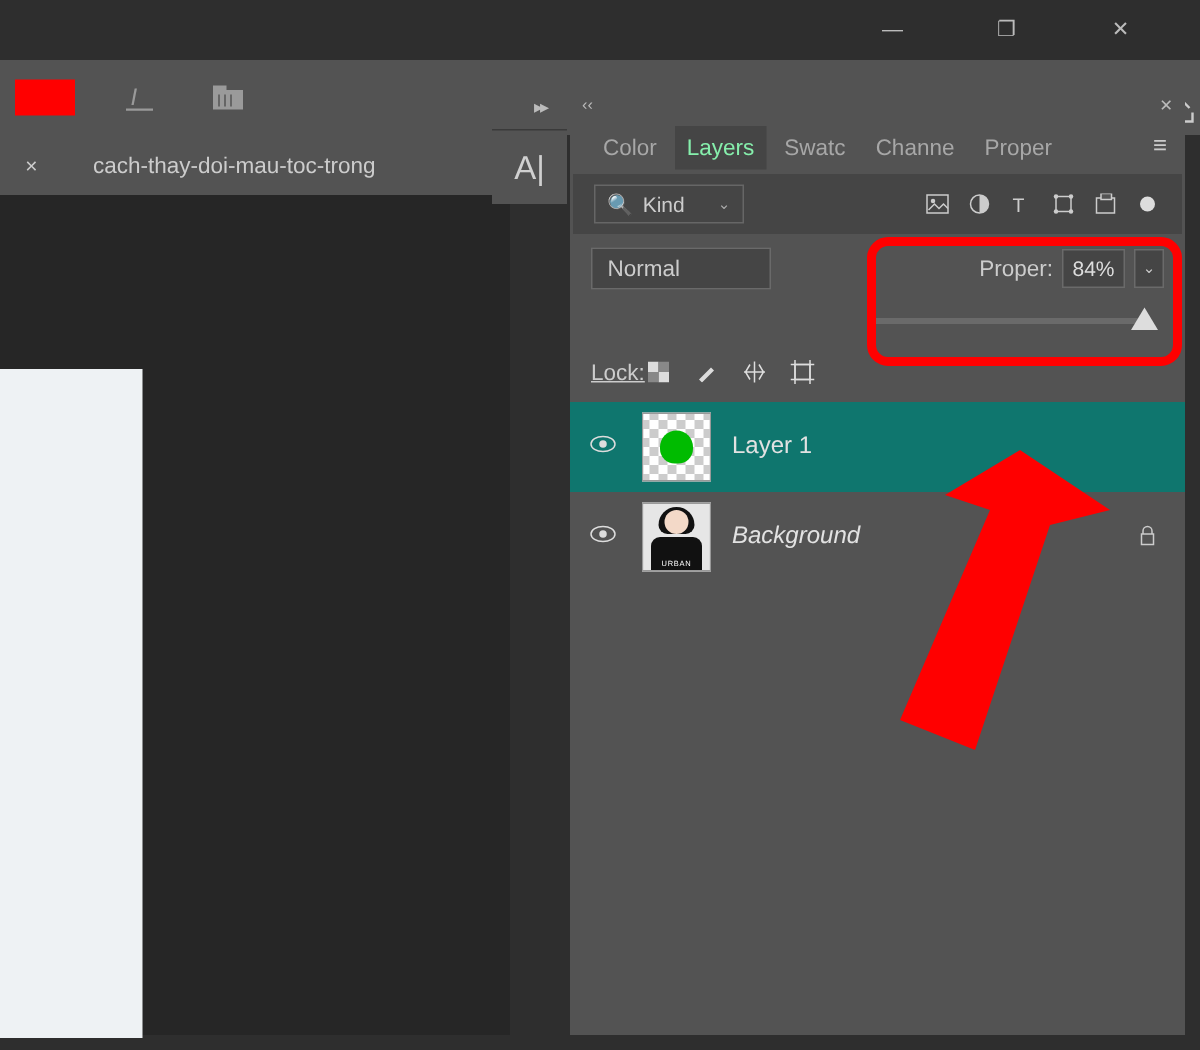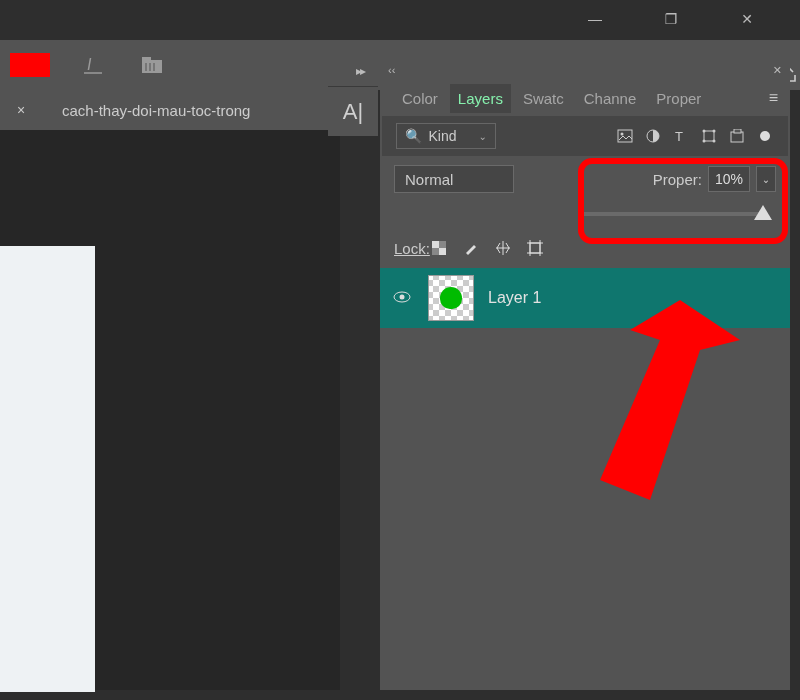--- a/index.html
+++ b/index.html
@@ -184,21 +184,21 @@
         </div>
     </div>
   </div>
 
   <div class="blend-row">
     <div class="blend-select">
       <span>Normal</span>
     </div>
     <div class="opacity-group">
       <span class="opacity-label">Proper:</span>
-      <span class="opacity-val">10%</span>
+      <span class="opacity-val">84%</span>
       <span class="opacity-chev">⌄</span>
     </div>
   </div>
 
   <div class="slider-row">
     <div class="slider-track"></div>
     <div class="slider-thumb"></div>
   </div>
 
   <div class="lock-row">
@@ -239,19 +239,38 @@
           <ellipse cx="9" cy="6" rx="8" ry="5" stroke="#ddd" fill="none"></ellipse>
           <circle cx="9" cy="6" r="2.5" fill="#ddd"></circle>
         </svg></div>
     <div class="thumb">
       <div class="checker"></div>
       <div class="blob"></div>
     </div>
     <div class="lname">Layer 1</div>
   </div>
 
+  <div class="layer-row">
+    <div class="vis"><svg width="18" height="12">
+          <ellipse cx="9" cy="6" rx="8" ry="5" stroke="#ddd" fill="none"></ellipse>
+          <circle cx="9" cy="6" r="2.5" fill="#ddd"></circle>
+        </svg></div>
+    <div class="thumb">
+      <div class="bg-thumb-person">
+        <div class="hair"></div>
+        <div class="head"></div>
+        <div class="body"></div>
+        <div class="txt">URBAN</div>
+      </div>
+    </div>
+    <div class="lname italic">Background</div>
+    <div class="lock-mark"><svg width="14" height="14">
+          <rect x="3" y="6" width="8" height="7" stroke="#ccc" fill="none"></rect>
+          <path d="M4 6 v-2 a3 3 0 0 1 6 0 v2" stroke="#ccc" fill="none"></path>
+        </svg></div>
+  </div>
 </div>
 
 <div class="hl-box"></div>
 
 <svg class="arrow" viewBox="0 0 180 200">
   <polygon points="120,0 180,40 140,50 90,200 40,180 100,40 70,30" fill="#f00"></polygon>
 </svg>
 
 </body></html>

